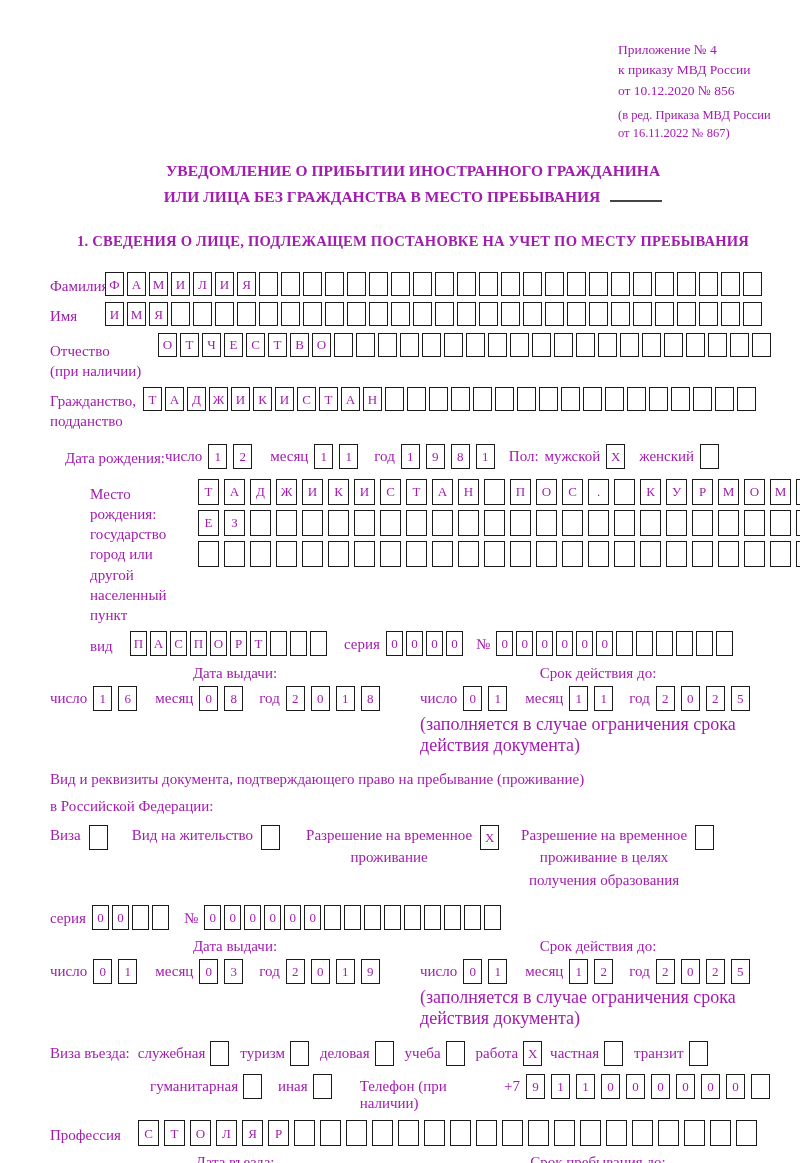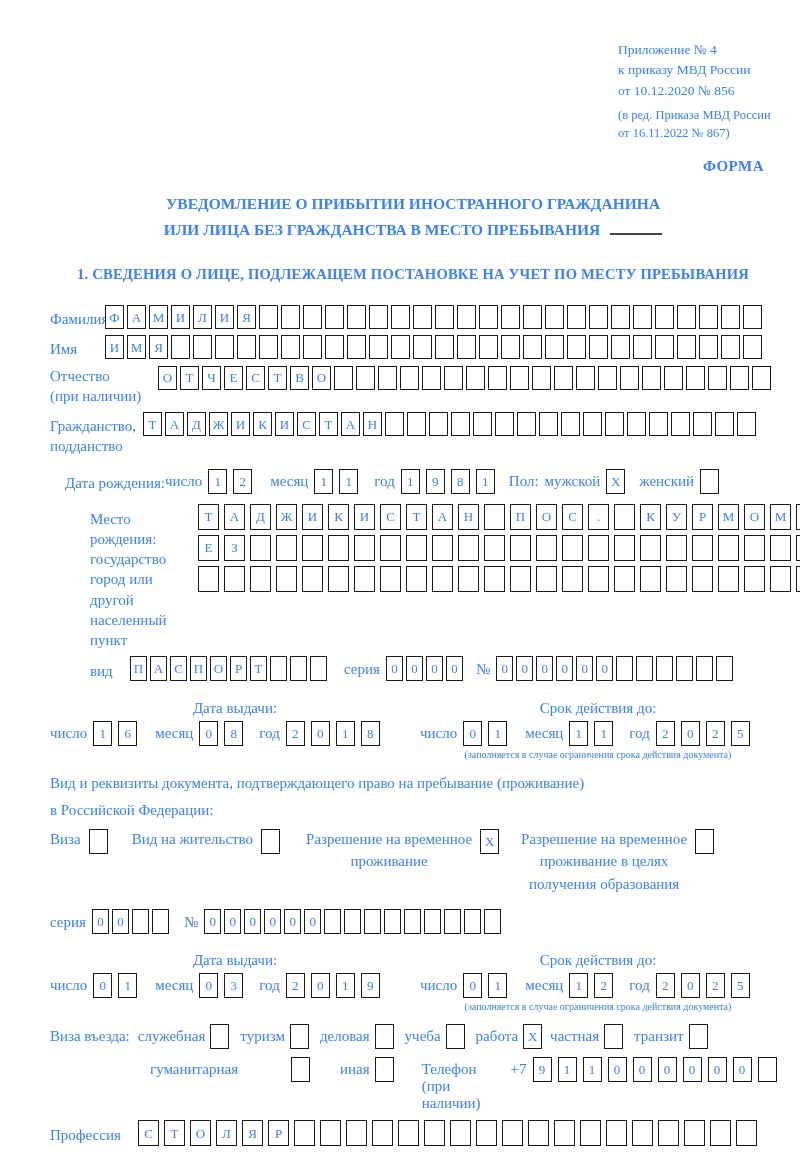--- a/index.html
+++ b/index.html
@@ -1,17 +1,17 @@
 <!DOCTYPE html>
 <html lang="ru"><head>
 <meta charset="utf-8">
 <style>
   html,body{margin:0;padding:0;background:#888;}
   .page{
-    width:800px;height:1163px;margin:0 auto;background:#fff;color:#3b82f6;
+    width:800px;height:1163px;margin:0 auto;background:#fff;color:#a21caf;
     font-family:"Liberation Serif","DejaVu Serif",serif;font-size:15px;
     box-sizing:border-box;padding:40px 24px 0 50px;position:relative;overflow:hidden;
   }
   
   .appendix{margin-left:568px;width:200px;font-size:13.5px;line-height:1.5;white-space:pre-line;}
   .edition{margin-left:568px;width:210px;font-size:12.5px;line-height:1.45;margin-top:5px;white-space:pre-line;}
   .form-label{ text-align:right;padding-right:12px;font-weight:bold;font-size:15px;margin-top:16px;letter-spacing:.5px;}
   
   .title{margin-top:16px;text-align:center;font-weight:bold;font-size:15.5px;line-height:1.65;}
   .title .uline{display:inline-block;width:52px;border-bottom:2px solid #444;margin-left:10px;height:14px;}
@@ -32,41 +32,40 @@
   .datec .cell{width:19px;height:25px;margin-right:6px;}
   .cb .cell{width:19px;height:25px;}
   
   .w55{width:55px;} .w93{width:93px;} .w108{width:108px;} .w115{width:115px;text-align:right;} .w88{width:88px;}
   .tok{margin:4px 6px 0 0;}
   .stack{display:flex;flex-direction:column;}
   .stack .boxes{margin-bottom:5px;}
   .doc-heading{text-align:center;font-weight:bold;margin-top:8px;font-size:14.5px;}
   .dates-pair{display:flex;margin-top:8px;}
   .dates-col{display:flex;flex-direction:column;}
-  .dates-col .dheading{margin-bottom:4px;margin-top:10px;}
+  .dates-col .dheading{margin-bottom:4px;}
   .dates-col .dline{display:flex;align-items:flex-start;}
-  .note{font-size:10px;margin-top:3px;text-align:center;}
+  .note{font-size:18px;margin-top:3px;}
   .opt{display:flex;align-items:flex-start;}
   .opt .olabel{text-align:center;white-space:pre-line;line-height:1.5;margin-right:8px;}
   .opt .boxes{margin-top:1px;}
   .purpose-item{display:flex;align-items:flex-start;margin-right:11px;}
   .purpose-item .plabel{margin:4px 5px 0 0;}
   .intro{margin-top:10px;line-height:1.8;}
 </style>
 </head>
 <body>
 
 <div class="page">
 
   <div class="appendix">Приложение № 4
 к приказу МВД России
 от 10.12.2020 № 856</div>
   <div class="edition">(в ред. Приказа МВД России
 от 16.11.2022 № 867)</div>
-  <div class="form-label">ФОРМА</div>
 
   <div class="title">
     <span>УВЕДОМЛЕНИЕ О ПРИБЫТИИ ИНОСТРАННОГО ГРАЖДАНИНА</span><br>
     <span>ИЛИ ЛИЦА БЕЗ ГРАЖДАНСТВА В МЕСТО ПРЕБЫВАНИЯ</span><span class="uline"></span>
   </div>
 
   <div class="sec-heading">1. СВЕДЕНИЯ О ЛИЦЕ, ПОДЛЕЖАЩЕМ ПОСТАНОВКЕ НА УЧЕТ ПО МЕСТУ ПРЕБЫВАНИЯ</div>
 
   <div class="frow" style="margin-top:22px;">
     <span class="lbl w55" style="margin-top:4px;">Фамилия</span>
@@ -134,21 +133,21 @@
         <span class="cell"></span>
         <span class="cell"></span>
         <span class="cell"></span>
         <span class="cell"></span>
         <span class="cell"></span>
         <span class="cell"></span>
       </span>
   </div>
 
   <div class="frow">
-    <span class="lbl pre w108" style="margin-top:0;">Отчество
+    <span class="lbl pre w108" style="margin-top:8px;">Отчество
 (при наличии)</span>
     <span class="boxes std">
         <span class="cell">О</span>
         <span class="cell">Т</span>
         <span class="cell">Ч</span>
         <span class="cell">Е</span>
         <span class="cell">С</span>
         <span class="cell">Т</span>
         <span class="cell">В</span>
         <span class="cell">О</span>
@@ -565,21 +564,21 @@
     </span>
     <span class="purpose-item" style="margin-right:0;">
       <span class="plabel">транзит</span>
       <span class="boxes cb">
           <span class="cell"></span>
         </span>
     </span>
   </div>
 
   <div class="frow" style="margin-top:8px;margin-left:100px;">
-    <span class="purpose-item" style="margin-right:30px;gap:48px;">
+    <span class="purpose-item" style="margin-right:16px;">
       <span class="plabel">гуманитарная</span>
       <span class="boxes cb">
           <span class="cell"></span>
         </span>
     </span>
     <span class="purpose-item" style="margin-right:28px;">
       <span class="plabel">иная</span>
       <span class="boxes cb">
           <span class="cell"></span>
         </span>

